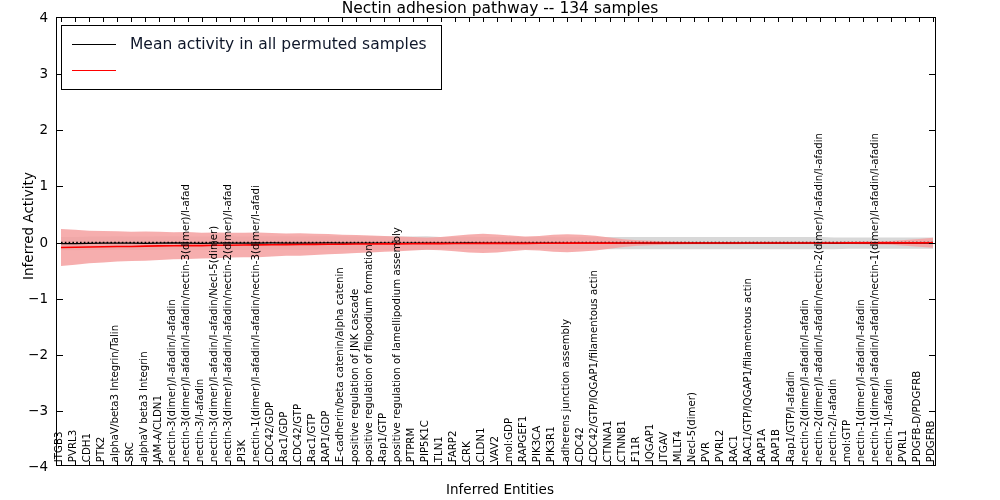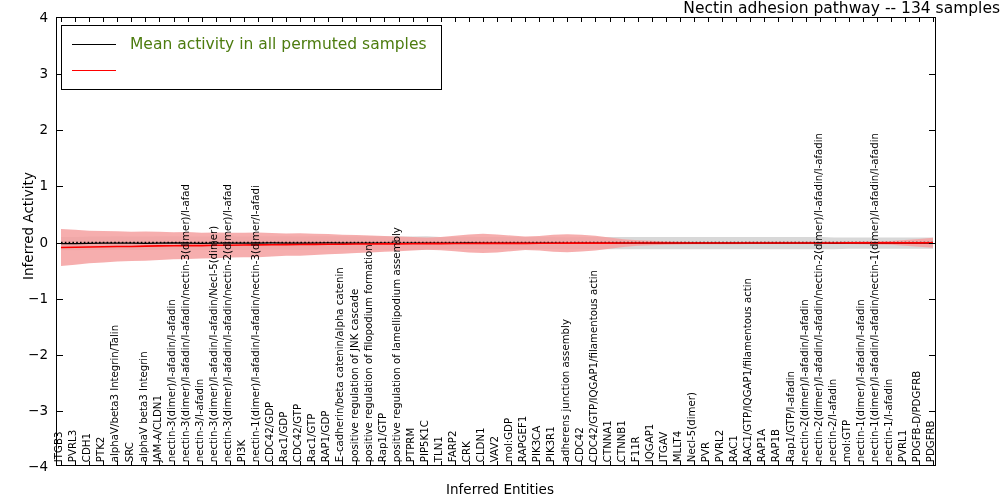--- a/index.html
+++ b/index.html
@@ -2,21 +2,21 @@
 <html><head>
 <meta charset="utf-8">
 <style>
   html,body{margin:0;padding:0;background:#ffffff;}
   body{width:1000px;height:500px;overflow:hidden;font-family:"DejaVu Sans",sans-serif;color:#000;}
   #stage{position:relative;width:1000px;height:500px;}
 
   
   .title{
     position:absolute;left:0;top:-1px;width:1000px;
-    text-align:right;font-size:15.5px;color:#000;letter-spacing:0px;
+    text-align:center;font-size:15.5px;color:#000;letter-spacing:0px;
   }
 
   
   .ylabel{
     position:absolute;left:-52px;top:218px;width:160px;
     text-align:center;font-size:13.5px;
     transform:rotate(-90deg);transform-origin:center center;
   }
   .xlabel{
     position:absolute;left:0;top:481px;width:1000px;
@@ -53,21 +53,21 @@
   .legend{
     position:absolute;left:61px;top:25px;
     border:1.6px solid #000;background:#fff;
     padding:5px 14px 6px 10px;
     z-index:40;
   }
   .legrow{display:flex;align-items:center;height:26px;}
   .legline{display:inline-block;width:44px;height:0;margin-right:14px;}
   .legline.k{border-top:1.6px solid #000;}
   .legline.r{border-top:1.6px solid #ff0000;}
-  .legtxt{font-size:15.5px;color:#4d7c0f;white-space:nowrap;}
+  .legtxt{font-size:15.5px;color:#0f172a;white-space:nowrap;}
 
   svg.curves{position:absolute;left:0;top:0;width:880px;height:449px;}
 </style>
 </head>
 <body>
 
 <div id="stage">
 
   <div class="title">Nectin adhesion pathway -- 134 samples</div>
 

